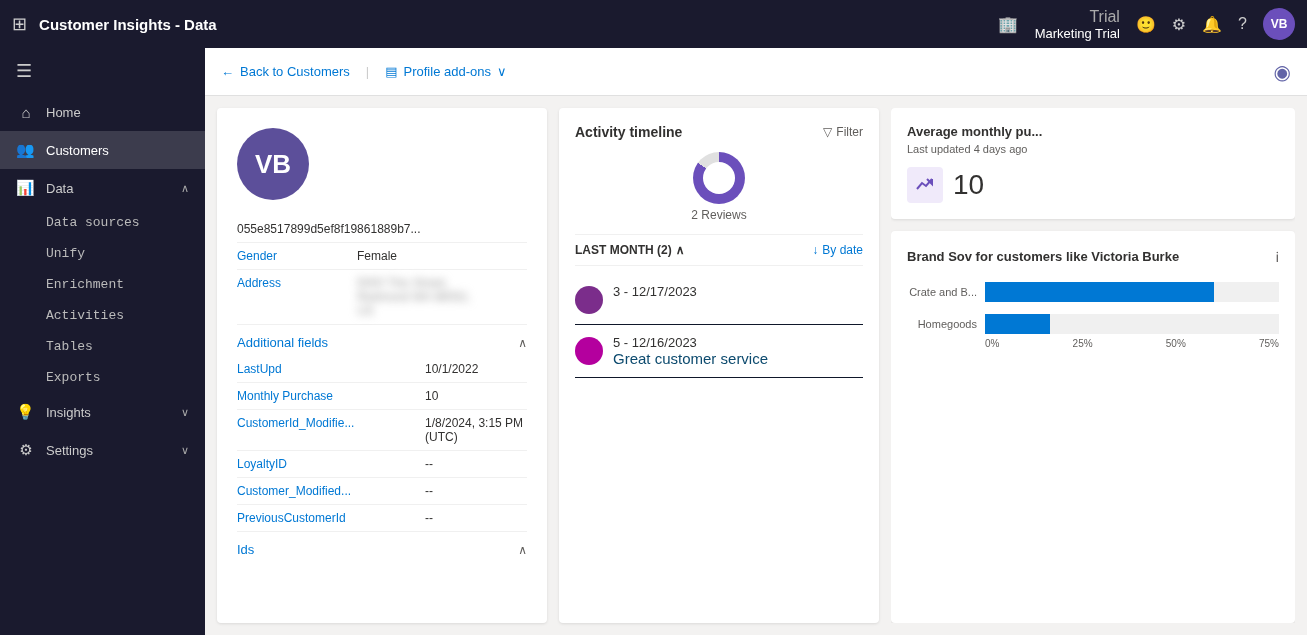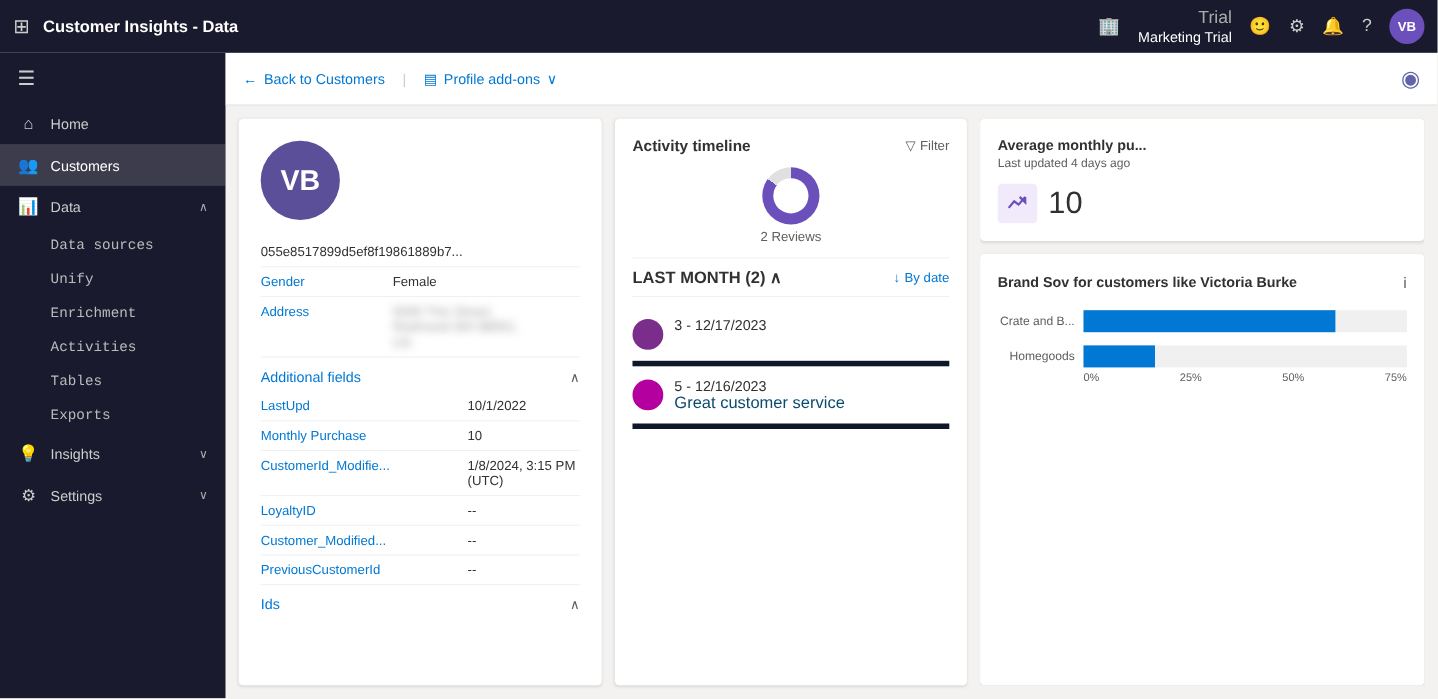--- a/index.html
+++ b/index.html
@@ -190,24 +190,24 @@
 
     .month-filter {
       display: flex;
       align-items: center;
       justify-content: space-between;
       padding: 8px 0;
       border-top: 1px solid #f0f0f0;
       border-bottom: 1px solid #f0f0f0;
       margin-bottom: 8px;
     }
-    .month-label { font-size: 15px; font-weight: 600; color: #323130; display: flex; align-items: center; gap: 4px; }
+    .month-label { font-size: 12px; font-weight: 600; color: #323130; display: flex; align-items: center; gap: 4px; }
     .sort-btn { display: flex; align-items: center; gap: 4px; color: #0078d4; cursor: pointer; font-size: 12px; border: none; background: none; }
 
-    .activity-entry { display: flex; align-items: flex-start; gap: 10px; padding: 10px 0; border-bottom: 5px solid #0f172a; }
+    .activity-entry { display: flex; align-items: flex-start; gap: 10px; padding: 10px 0; border-bottom: 1px solid #0f172a; }
     .activity-dot { width: 28px; height: 28px; border-radius: 50%; flex-shrink: 0; margin-top: 2px; }
     .activity-dot-purple { background: #7b2d8b; }
     .activity-dot-magenta { background: #b4009e; }
     .activity-entry-content { flex: 1; }
     .activity-entry-date { font-size: 13px; color: #323130; font-weight: 500; }
     .activity-entry-desc { font-size: 15px; color: #0c4a6e; }
 
     
     .insights-panel {
       flex: 1;

